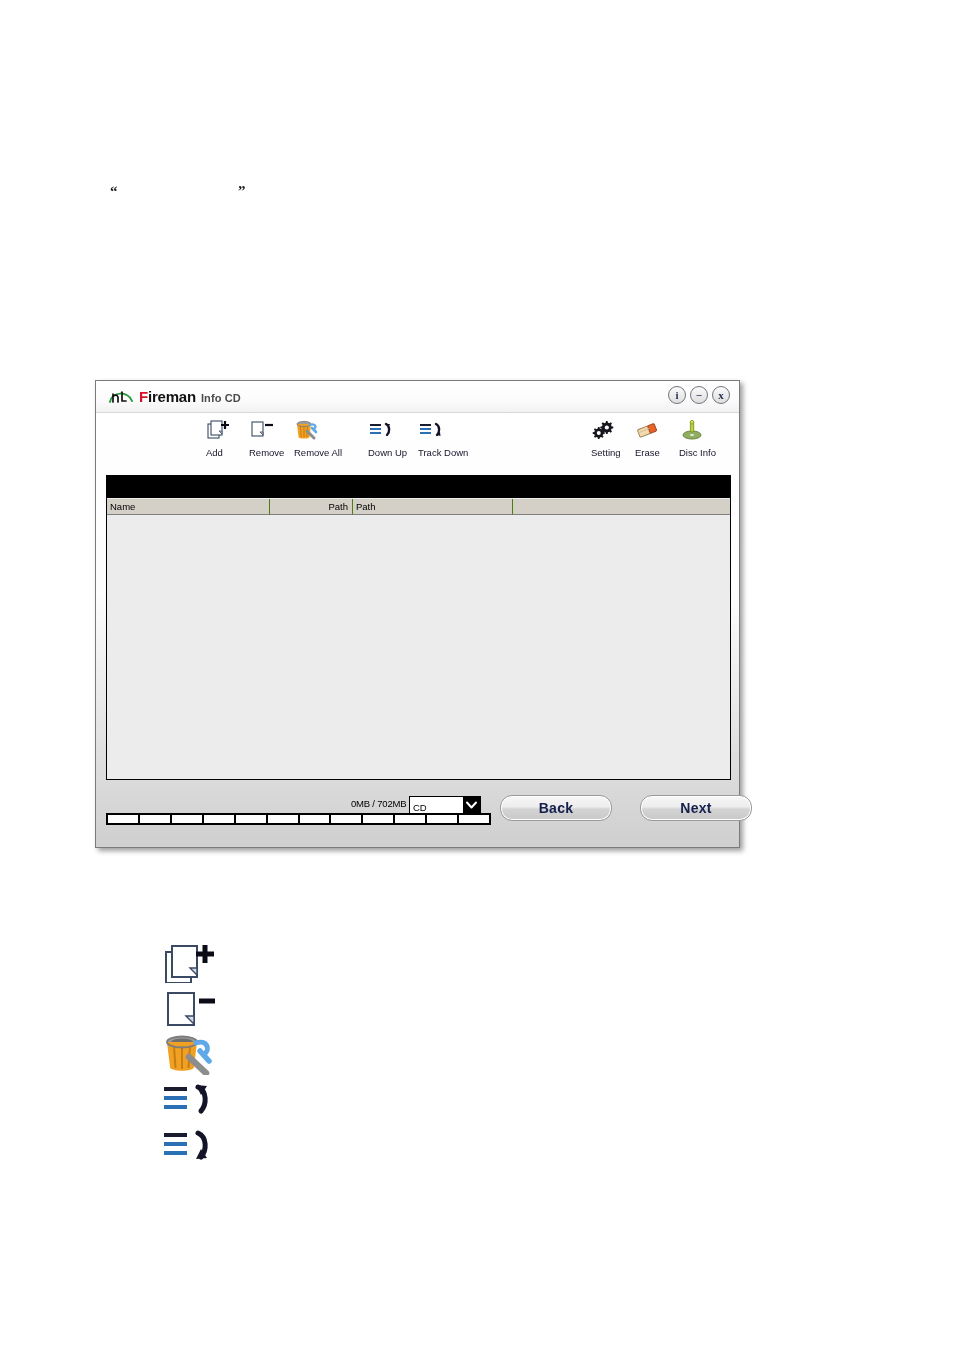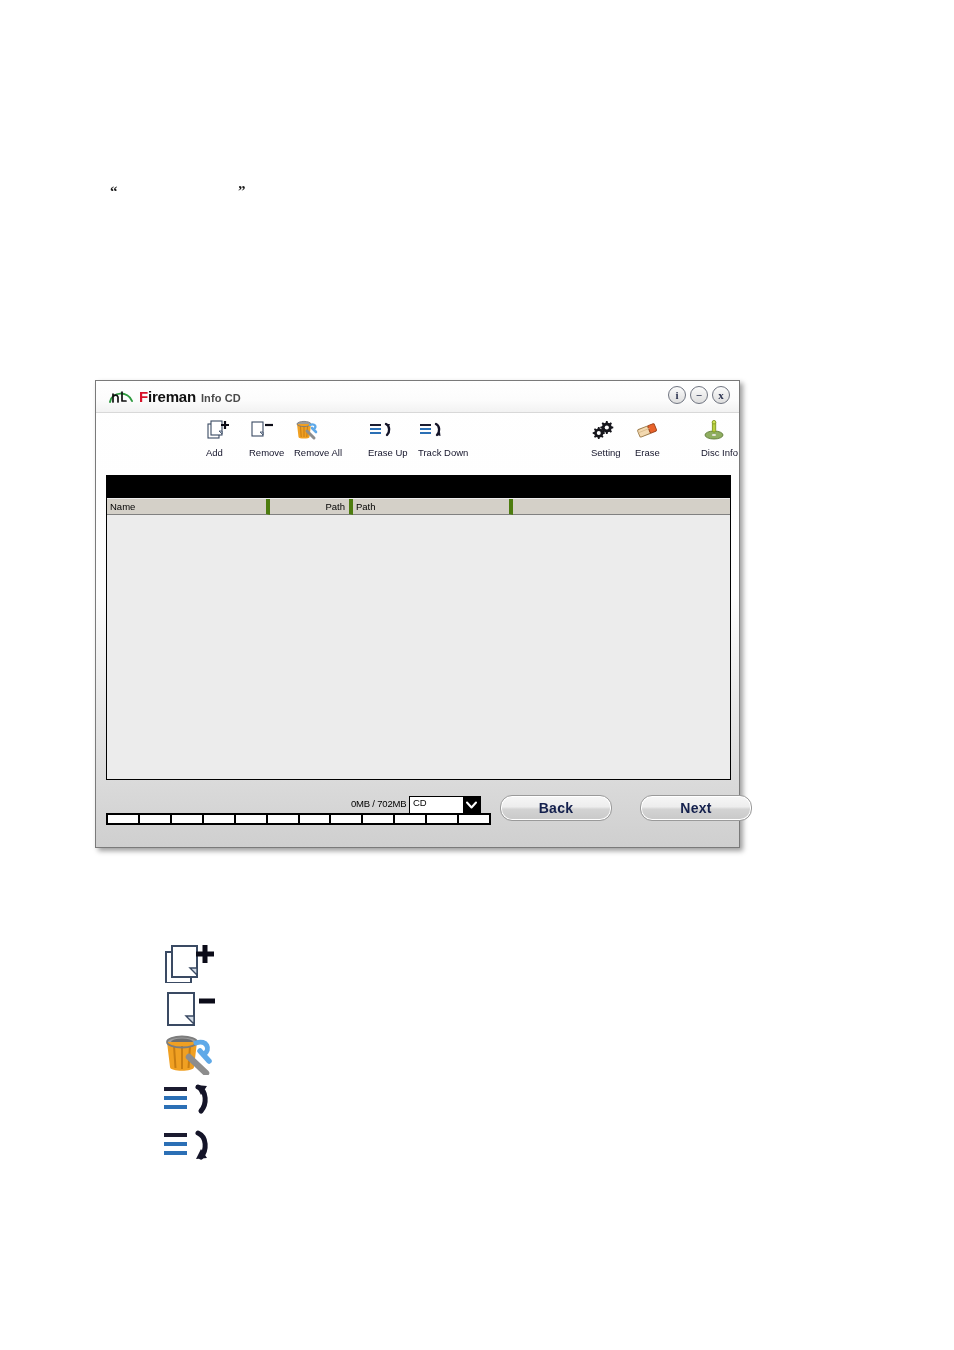--- a/index.html
+++ b/index.html
@@ -77,21 +77,21 @@
     width: 625px; height: 305px;
     background: #ececec;
     border: 1px solid #000000;
   }
   .list-topbar { position: absolute; left: 0; top: 0; right: 0; height: 22px; background: #000000; }
   .list-header {
     position: absolute; left: 0; top: 23px; right: 0; height: 16px;
     background: #d4d0c8; display: flex;
   }
   .hcell {
-    height: 16px; border-right: 4px solid #4d7c0f;
+    height: 16px; border-right: 1px solid #4d7c0f;
     border-bottom: 1px solid #808080;
     font-size: 9.5px; color: #000; display: flex; align-items: center;
     padding: 0 3px; background: #d4d0c8;
   }
   .hcell.name { width: 163px; }
   .hcell.size { width: 83px; justify-content: flex-end; padding-right: 4px; }
   .hcell.path { width: 160px; }
   .hcell.extra { flex: 1; border-right: none; }
   .list-body { position: absolute; left: 0; top: 39px; right: 0; bottom: 0; background: #ececec; }
 
@@ -107,21 +107,21 @@
   .cap-tick:last-child { border-right: none; }
 
   .size-label {
     position: absolute; left: 245px; bottom: 38px;
     font-size: 9.5px; color: #000; letter-spacing: -0.2px; margin-left: 10px;
   }
   .disc-select {
     position: absolute; left: 313px; bottom: 33px;
     width: 72px; height: 18px;
     background: #ffffff; border: 1px solid #000000;
-    display: flex; align-items: flex-start;
+    display: flex; align-items: flex-end;
   }
   .disc-select .dsval { font-size: 9.5px; color: #000; padding-left: 3px; flex: 1; }
   .disc-select .dsarrow {
     width: 17px; height: 16px; background: #000000;
     display: flex; align-items: center; justify-content: center;
     margin-right: 0px;
   }
 
   .navbtn {
     position: absolute; bottom: 26px; height: 26px; width: 112px;
@@ -213,21 +213,21 @@
       <div class="tb-item" style="left:272px">
         <span class="tb-ico">
           <svg width="26" height="22" viewBox="0 0 26 22">
             <path d="M2 6 L13 6" stroke="#1b1b30" stroke-width="2"></path>
             <path d="M2 10 L13 10" stroke="#2b6fb5" stroke-width="2"></path>
             <path d="M2 14 L13 14" stroke="#2b6fb5" stroke-width="2"></path>
             <path d="M19 16 C22 13, 22 7, 18 5" stroke="#141428" stroke-width="2.4" fill="none" stroke-linecap="round"></path>
             <path d="M18 5 L22 5 L20.5 8.5 Z" fill="#141428"></path>
           </svg>
         </span>
-        <span class="tb-lbl">Erase Up</span>
+        <span class="tb-lbl">Down Up</span>
       </div>
 
       <div class="tb-item" style="left:322px">
         <span class="tb-ico">
           <svg width="26" height="22" viewBox="0 0 26 22">
             <path d="M2 6 L13 6" stroke="#1b1b30" stroke-width="2"></path>
             <path d="M2 10 L13 10" stroke="#2b6fb5" stroke-width="2"></path>
             <path d="M2 14 L13 14" stroke="#2b6fb5" stroke-width="2"></path>
             <path d="M18 5 C22 7, 22 13, 19 16" stroke="#141428" stroke-width="2.4" fill="none" stroke-linecap="round"></path>
             <path d="M19 16 L22 13 L22.5 17 Z" fill="#141428"></path>
@@ -258,21 +258,21 @@
             <g transform="rotate(-22 13 11)">
               <rect x="3" y="7" width="12" height="8" rx="1.4" fill="#f3d9b0" stroke="#9c7b4a" stroke-width="0.9"></rect>
               <rect x="14" y="7" width="7" height="8" rx="1.4" fill="#e8622a" stroke="#9c4018" stroke-width="0.9"></rect>
               <path d="M3 10 L15 10" stroke="#d6bb8e" stroke-width="0.8"></path>
             </g>
           </svg>
         </span>
         <span class="tb-lbl">Erase</span>
       </div>
 
-      <div class="tb-item" style="left:605px">
+      <div class="tb-item" style="left:583px">
         <span class="tb-ico">
           <svg width="26" height="22" viewBox="0 0 26 22">
             <ellipse cx="13" cy="16" rx="9" ry="4" fill="#8fae60" stroke="#5d7a36" stroke-width="0.9"></ellipse>
             <ellipse cx="13" cy="16" rx="2.2" ry="1" fill="#e8e8e0"></ellipse>
             <rect x="11.4" y="2" width="3.3" height="11" rx="1.5" fill="#b9d23d" stroke="#7d9420" stroke-width="0.9"></rect>
             <circle cx="13" cy="3.2" r="1.8" fill="#cfe257" stroke="#7d9420" stroke-width="0.8"></circle>
           </svg>
         </span>
         <span class="tb-lbl">Disc Info</span>
       </div>

